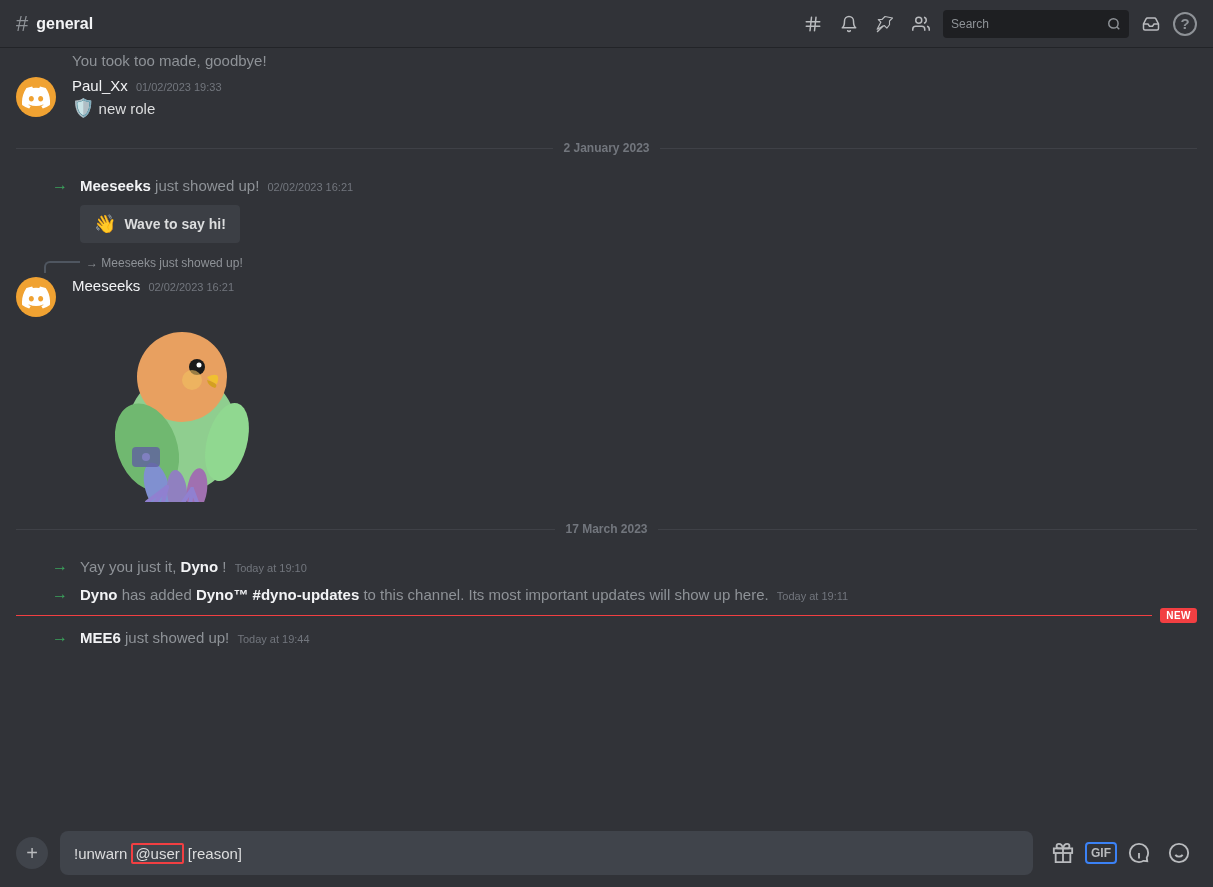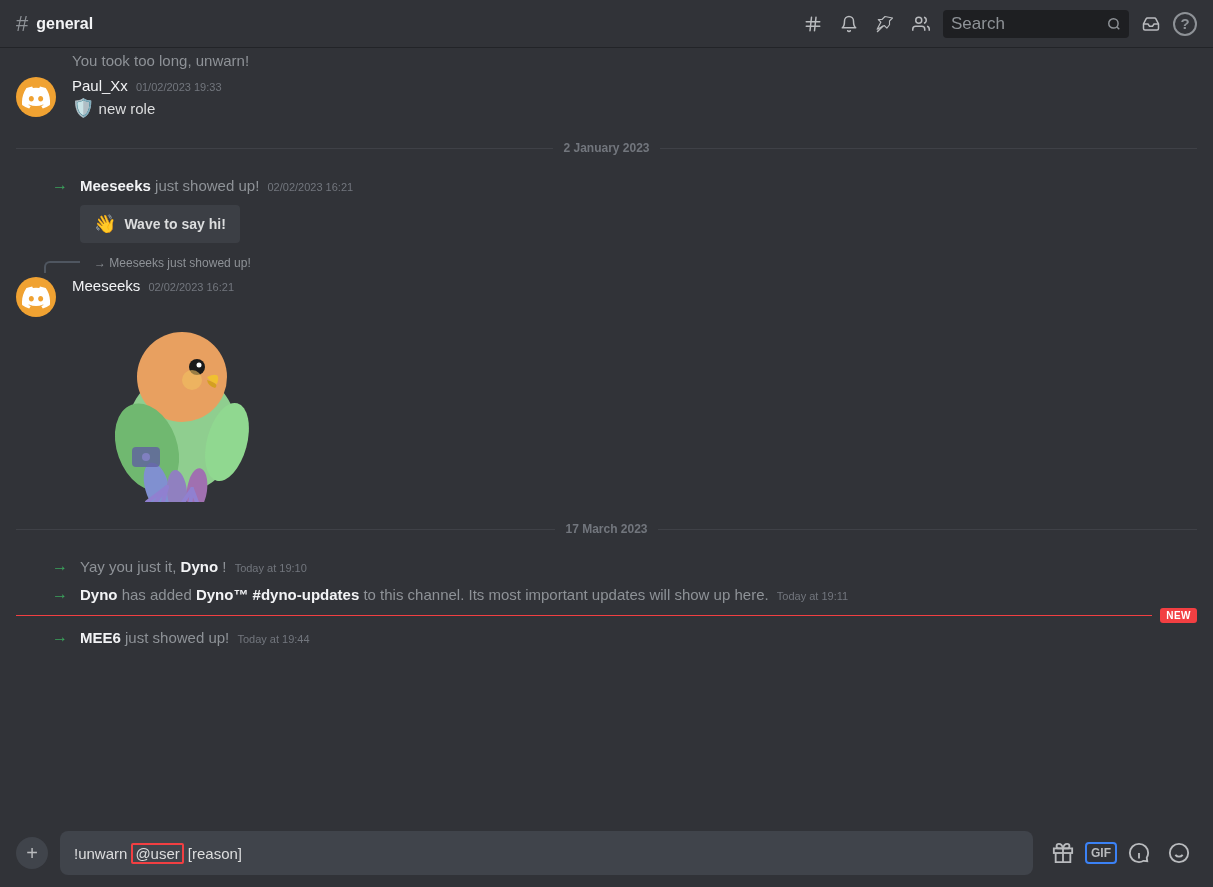--- a/index.html
+++ b/index.html
@@ -60,21 +60,21 @@
       align-items: center;
       background: #1e1f22;
       border-radius: 4px;
       padding: 0 8px;
       width: 186px;
       height: 28px;
       gap: 6px;
       cursor: text;
     }
     .search-box span {
-      font-size: 17px;
+      font-size: 12px;
       color: #8e9297;
       flex: 1;
     }
 
     
     .messages-area {
       flex: 1;
       overflow-y: auto;
       padding: 0 0 8px 0;
     }
@@ -338,21 +338,21 @@
     </div>
     <div class="header-icon-btn" title="Help" style="font-weight:700;font-size:15px;border:2px solid #8e9297;border-radius:50%;width:24px;height:24px;color:#8e9297;">
       <span>?</span>
     </div>
   </div>
 </div>
 
 <div class="messages-area">
 
   <div class="partial-message">
-    <span>You took too long, unwarn!</span>
+    <span>You took too made, goodbye!</span>
   </div>
 
   <div class="message-group">
     <div class="message-avatar">
       <svg class="avatar-discord" viewBox="0 0 71 55" fill="white">
         <path d="M60.1 4.9A58.5 58.5 0 0 0 45.6.7a40.3 40.3 0 0 0-1.8 3.7 54.1 54.1 0 0 0-16.2 0A38.3 38.3 0 0 0 25.8.7 58.4 58.4 0 0 0 11.2 4.9C1.6 19.4-1 33.5.3 47.5a59.1 59.1 0 0 0 18 9.1 44.5 44.5 0 0 0 3.8-6.2 38.3 38.3 0 0 1-6-2.9c.5-.4 1-.7 1.5-1.1a41.9 41.9 0 0 0 35.8 0c.5.4 1 .8 1.5 1.1a38.5 38.5 0 0 1-6 2.9 44.3 44.3 0 0 0 3.8 6.2 58.8 58.8 0 0 0 18-9.1C72.4 31.3 68.7 17.3 60.1 4.9zM23.7 39.1c-3.5 0-6.4-3.2-6.4-7.2s2.8-7.2 6.4-7.2 6.5 3.2 6.4 7.2c0 4-2.8 7.2-6.4 7.2zm23.6 0c-3.5 0-6.4-3.2-6.4-7.2s2.8-7.2 6.4-7.2 6.4 3.2 6.4 7.2c0 4-2.8 7.2-6.4 7.2z"></path>
       </svg>
     </div>
     <div class="message-header">
       <span class="message-username">Paul_Xx</span>
@@ -380,21 +380,21 @@
   </div>
   <div style="padding: 2px 16px 6px 80px;">
     <div class="wave-btn">
       <span style="font-size:18px;">👋</span>
       <span>Wave to say hi!</span>
     </div>
   </div>
 
   <div class="message-group">
 
-    <div style="position:absolute;left:16px;top:4px;display:flex;align-items:center;gap:14px;">
+    <div style="position:absolute;left:16px;top:4px;display:flex;align-items:center;gap:6px;">
       <div style="width:36px;height:12px;border-top:2px solid #4f5660;border-left:2px solid #4f5660;border-top-left-radius:6px;margin-left:28px;margin-top:8px;"></div>
       <span style="font-size:12px;color:#8e9297;">→ Meeseeks just showed up!</span>
     </div>
     <div class="message-avatar" style="top:28px;">
       <svg class="avatar-discord" viewBox="0 0 71 55" fill="white">
         <path d="M60.1 4.9A58.5 58.5 0 0 0 45.6.7a40.3 40.3 0 0 0-1.8 3.7 54.1 54.1 0 0 0-16.2 0A38.3 38.3 0 0 0 25.8.7 58.4 58.4 0 0 0 11.2 4.9C1.6 19.4-1 33.5.3 47.5a59.1 59.1 0 0 0 18 9.1 44.5 44.5 0 0 0 3.8-6.2 38.3 38.3 0 0 1-6-2.9c.5-.4 1-.7 1.5-1.1a41.9 41.9 0 0 0 35.8 0c.5.4 1 .8 1.5 1.1a38.5 38.5 0 0 1-6 2.9 44.3 44.3 0 0 0 3.8 6.2 58.8 58.8 0 0 0 18-9.1C72.4 31.3 68.7 17.3 60.1 4.9zM23.7 39.1c-3.5 0-6.4-3.2-6.4-7.2s2.8-7.2 6.4-7.2 6.5 3.2 6.4 7.2c0 4-2.8 7.2-6.4 7.2zm23.6 0c-3.5 0-6.4-3.2-6.4-7.2s2.8-7.2 6.4-7.2 6.4 3.2 6.4 7.2c0 4-2.8 7.2-6.4 7.2z"></path>
       </svg>
     </div>
     <div style="padding-top:24px;">
       <div class="message-header">

